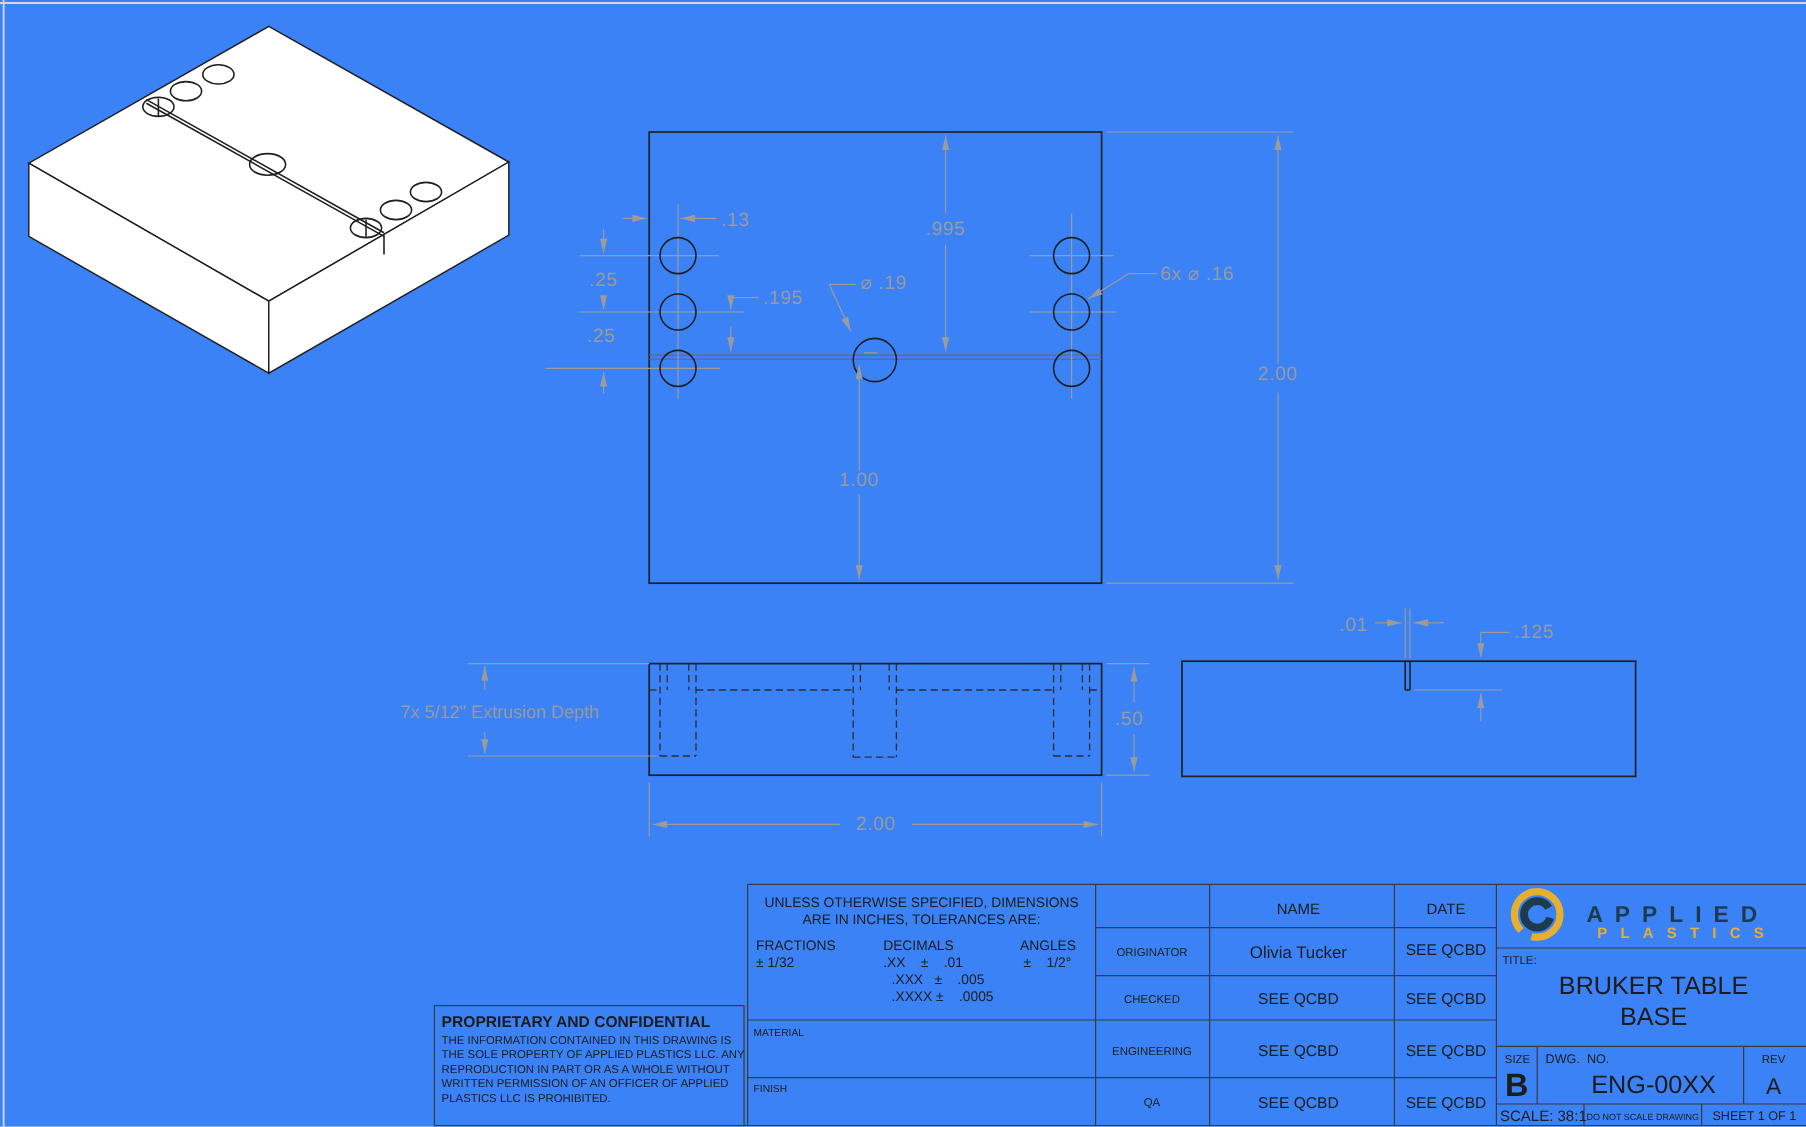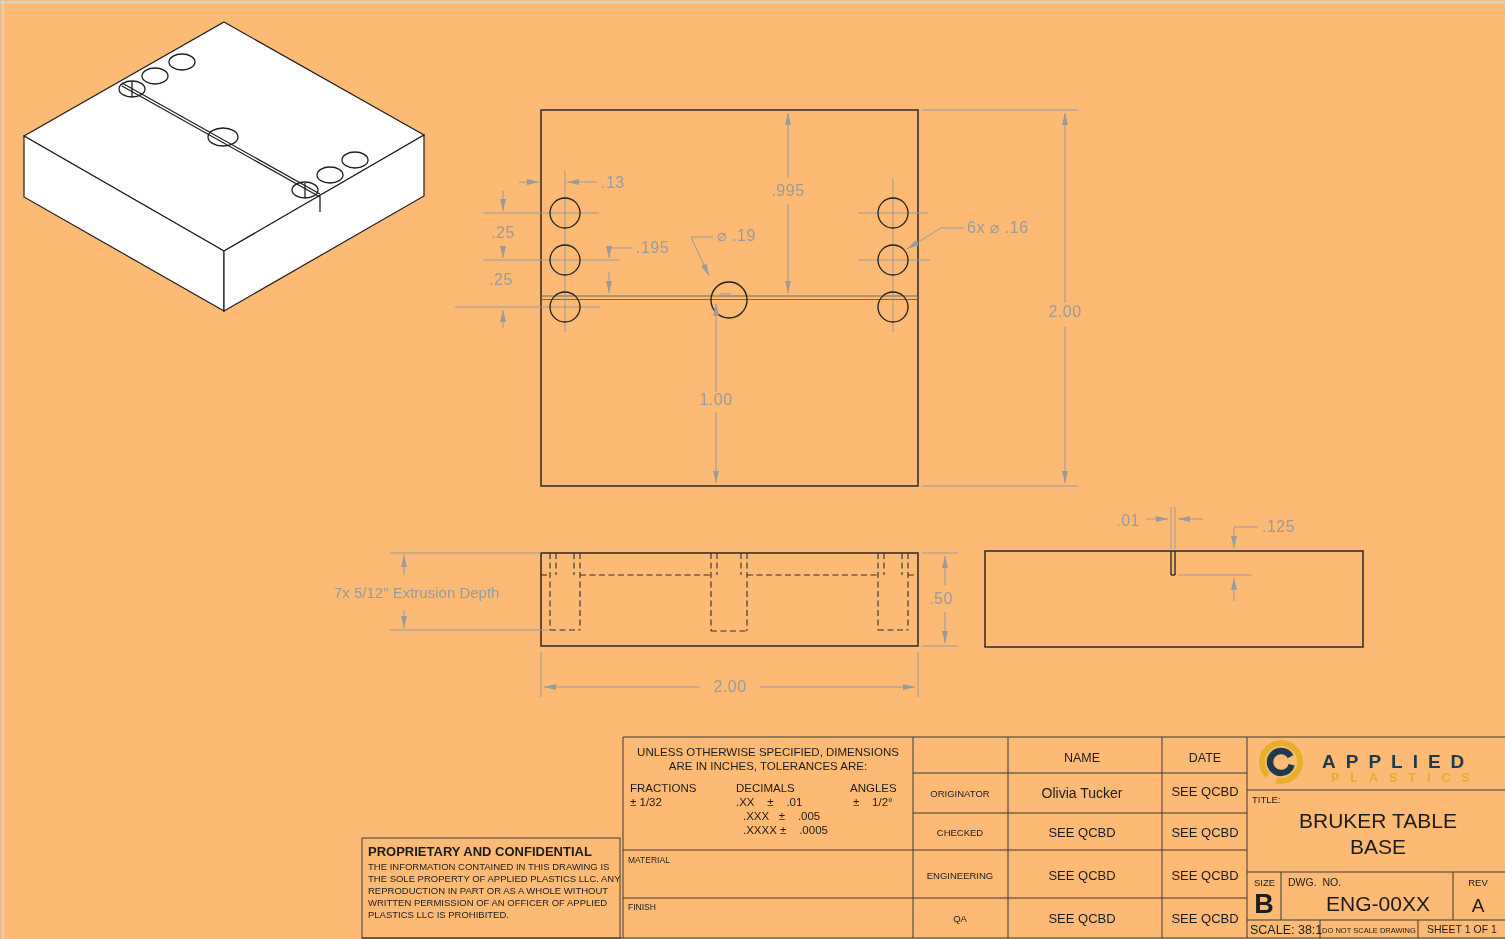--- a/index.html
+++ b/index.html
@@ -1,16 +1,16 @@
 <!DOCTYPE html>
 <html><head>
 <meta charset="utf-8">
 <style>
   html,body{margin:0;padding:0;background:#fff;}
-  #sheet{position:relative;width:1505px;height:939px;background:#fdba74;overflow:hidden;
+  #sheet{position:relative;width:1505px;height:939px;background:#3b82f6;overflow:hidden;
          font-family:"Liberation Sans", sans-serif;}
   svg{position:absolute;left:0;top:0;}
   svg text{font-family:"Liberation Sans", sans-serif;}
   .pre{white-space:pre;}
   
   .ol  {stroke:#1f1f1f;stroke-width:1.4;fill:none;}
   .oln {stroke:#1f1f1f;stroke-width:1.2;fill:#ffffff;}
   .hole{stroke:#1f1f1f;stroke-width:1.3;fill:none;}
   .hid {stroke:#2e2e2e;stroke-width:1.1;fill:none;stroke-dasharray:6 3.5;}
   .cl  {stroke:#9b9b9b;stroke-width:1;}

